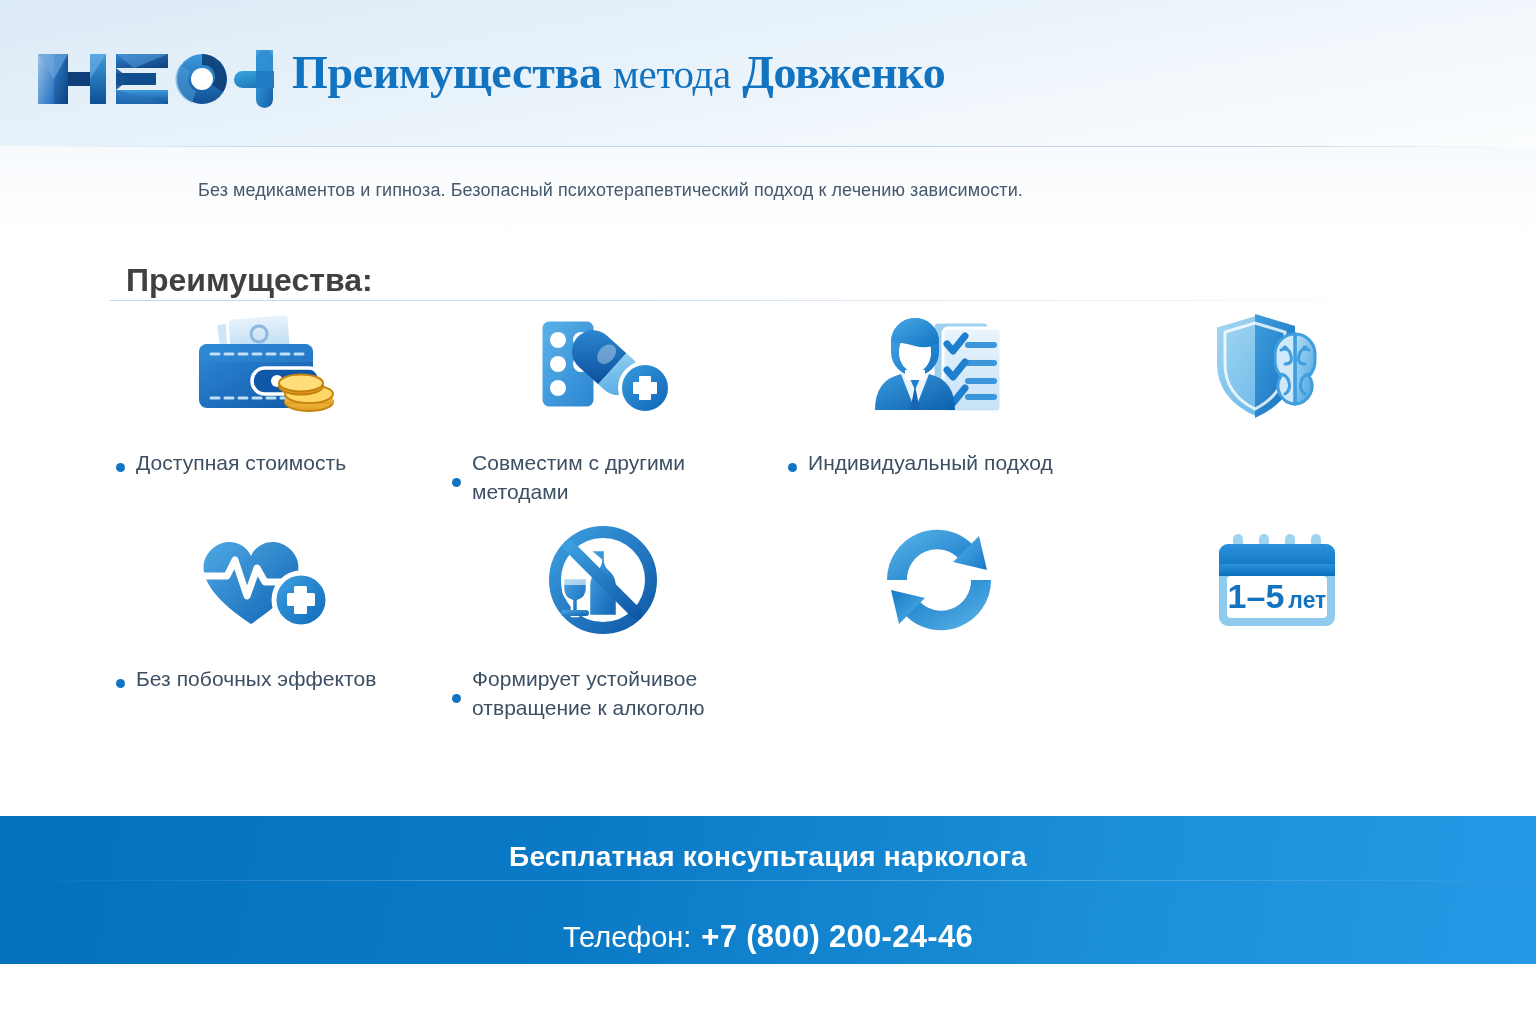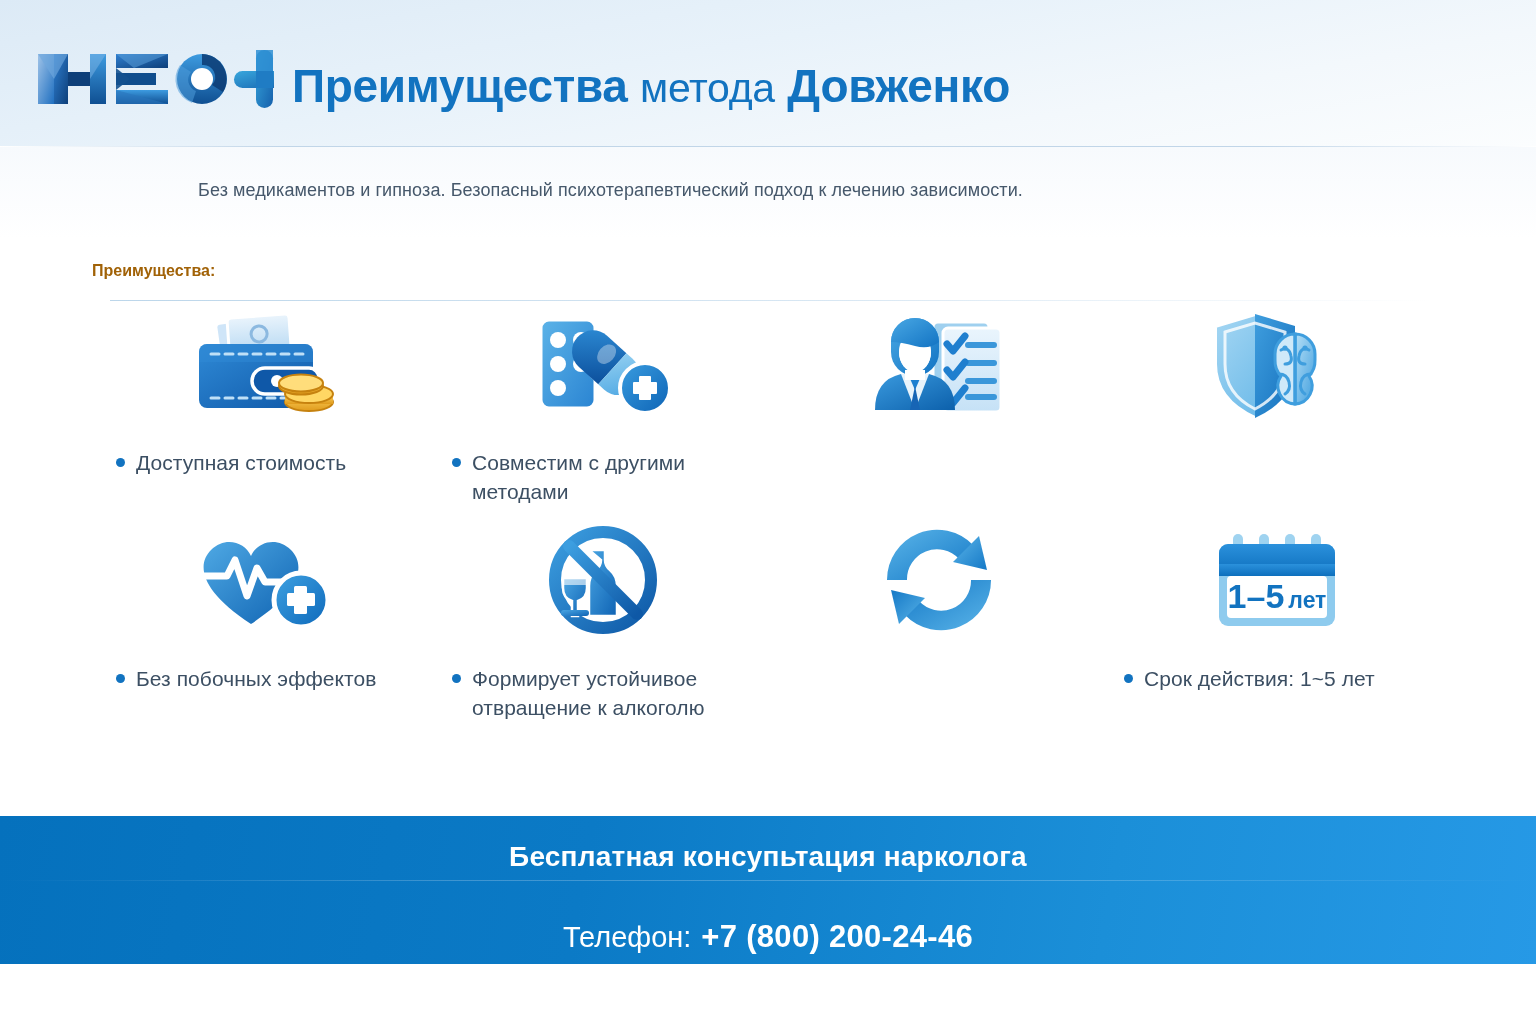--- a/index.html
+++ b/index.html
@@ -18,23 +18,24 @@
   .header {
     position:absolute; left:0; top:0; width:1536px; height:146px;
     background:linear-gradient(170deg,#dceaf6 0%, #e8f2fa 42%, #f3f8fc 72%, #fbfdfe 100%);
   }
   .header-inner { position:relative; width:100%; height:100%; }
 
   .logo { position:absolute; left:34px; top:48px; width:240px; height:62px; }
   .logo svg { display:block; }
 
   .title {
-    position:absolute; left:292px; top:57px;
+    position:absolute; left:292px; top:44px;
     font-size:46px; line-height:58px; letter-spacing:-0.3px;
     white-space:nowrap;
+    font-family:Liberation Serif, serif;
   }
   .title .t-bold { font-weight:bold; color:#1273c0; }
   .title .t-light { font-weight:normal; color:#1273c0; font-size:41px; }
 
   
   .header-sep {
     position:absolute; left:0; top:146px; width:1536px; height:1px;
     background:linear-gradient(90deg, rgba(182,206,228,0) 0%, rgba(182,206,228,.85) 18%, rgba(182,206,228,.85) 82%, rgba(182,206,228,0) 100%);
   }
 
@@ -43,43 +44,43 @@
     position:absolute; left:0; top:147px; width:1536px; height:92px;
     background:linear-gradient(180deg,#f7fafd 0%, #ffffff 100%);
   }
   .subtitle {
     position:absolute; left:198px; top:180px;
     font-size:18px; color:#46586b; white-space:nowrap; letter-spacing:0.1px;
   }
 
   
   .section-head {
-    position:absolute; left:92px; top:262px;
-    font-size:16px; font-weight:bold; color:#a16207; white-space:nowrap;
+    position:absolute; left:126px; top:262px;
+    font-size:32px; font-weight:bold; color:#404040; white-space:nowrap;
   }
   .section-rule {
     position:absolute; left:110px; top:300px; width:1320px; height:1px;
     background:linear-gradient(90deg,#bcd6ea 0%, #d8e7f3 55%, rgba(216,231,243,0) 100%);
   }
 
   
   .grid {
     position:absolute; left:96px; top:312px; width:1344px;
     display:grid;
     grid-template-columns:repeat(4,336px);
     grid-auto-rows:212px;
   }
   .cell { position:relative; }
   .cell .icon-wrap {
     height:120px; display:flex; align-items:flex-start; justify-content:center;
     padding-left:10px;
   }
   .cell .icon-wrap svg { display:block; }
   .label-row {
-    display:flex; align-items:flex-start; gap:11px;
+    display:flex; align-items:center; gap:11px;
     padding:16px 14px 0 20px;
   }
   .bullet {
     flex:0 0 auto; width:9px; height:9px; border-radius:50%;
     background:#1273c0; margin-top:10px;
   }
   .label {
     font-size:21px; line-height:29px; color:#3c4f63; letter-spacing:0.05px;
   }
 
@@ -295,20 +296,24 @@
           <path d="M40 62 h28 l-14 36 z" fill="#e8f3fb"></path>
           <path d="M47 62 h14 l-7 16 l-7 -16 z" fill="#1d7fd0"></path>
           <path d="M54 74 l-5 24 h10 z" fill="#1765b5"></path>
           <path d="M30 30 a24 24 0 0 1 48 0 v10 a24 24 0 0 1 -48 0 z" fill="url(#hair)"></path>
           <path d="M38 32 a16 20 0 0 0 32 0 v8 a16 20 0 0 1 -32 0 z" fill="#ffffff"></path>
           <ellipse cx="54" cy="40" rx="16" ry="20" fill="#ffffff"></ellipse>
           <path d="M30 30 a24 24 0 0 1 48 0 q-10 8 -24 4 q-14 -4 -24 -4 z" fill="url(#hair)"></path>
           <rect x="44" y="58" width="20" height="10" fill="#ffffff"></rect>
         </svg>
       </div>
+      <div class="label-row">
+        <span class="bullet"></span>
+        <span class="label">Индивидуальный подход</span>
+      </div>
     </div>
 
     <div class="cell">
       <div class="icon-wrap">
         <svg width="160" height="112" viewBox="0 0 160 112">
           <defs>
             <linearGradient id="shL" x1="0" y1="0" x2="1" y2="1">
               <stop offset="0" stop-color="#a6d7f3"></stop>
                 <stop offset="1" stop-color="#5cb2e6"></stop>
             </linearGradient>
@@ -426,24 +431,20 @@
           <rect x="62" y="10" width="10" height="22" rx="5" fill="#9fd3f0"></rect>
           <rect x="88" y="10" width="10" height="22" rx="5" fill="#9fd3f0"></rect>
           <rect x="114" y="10" width="10" height="22" rx="5" fill="#9fd3f0"></rect>
           <rect x="22" y="20" width="116" height="82" rx="9" fill="#8ecbee"></rect>
           <rect x="22" y="20" width="116" height="30" rx="9" fill="url(#calhdr)"></rect>
           <rect x="22" y="40" width="116" height="12" fill="url(#calhdr)"></rect>
           <rect x="30" y="52" width="100" height="42" rx="4" fill="#ffffff"></rect>
           <text x="80" y="84" text-anchor="middle" font-family="Liberation Sans, sans-serif" font-size="34" font-weight="bold" fill="#1273c0">1–5<tspan font-size="23" dx="4">лет</tspan></text>
         </svg>
       </div>
-      <div class="label-row">
-        <span class="bullet"></span>
-        <span class="label">Срок действия: 1~5 лет</span>
-      </div>
     </div>
 
   </div>
 
   <div class="footer">
     <div class="footer-title">Бесплатная консупьтация нарколога</div>
     <div class="footer-line"></div>
     <div class="footer-phone">
       <span class="ph-label">Телефон:</span><span class="ph-num">+7 (800) 200-24-46</span>
     </div>

